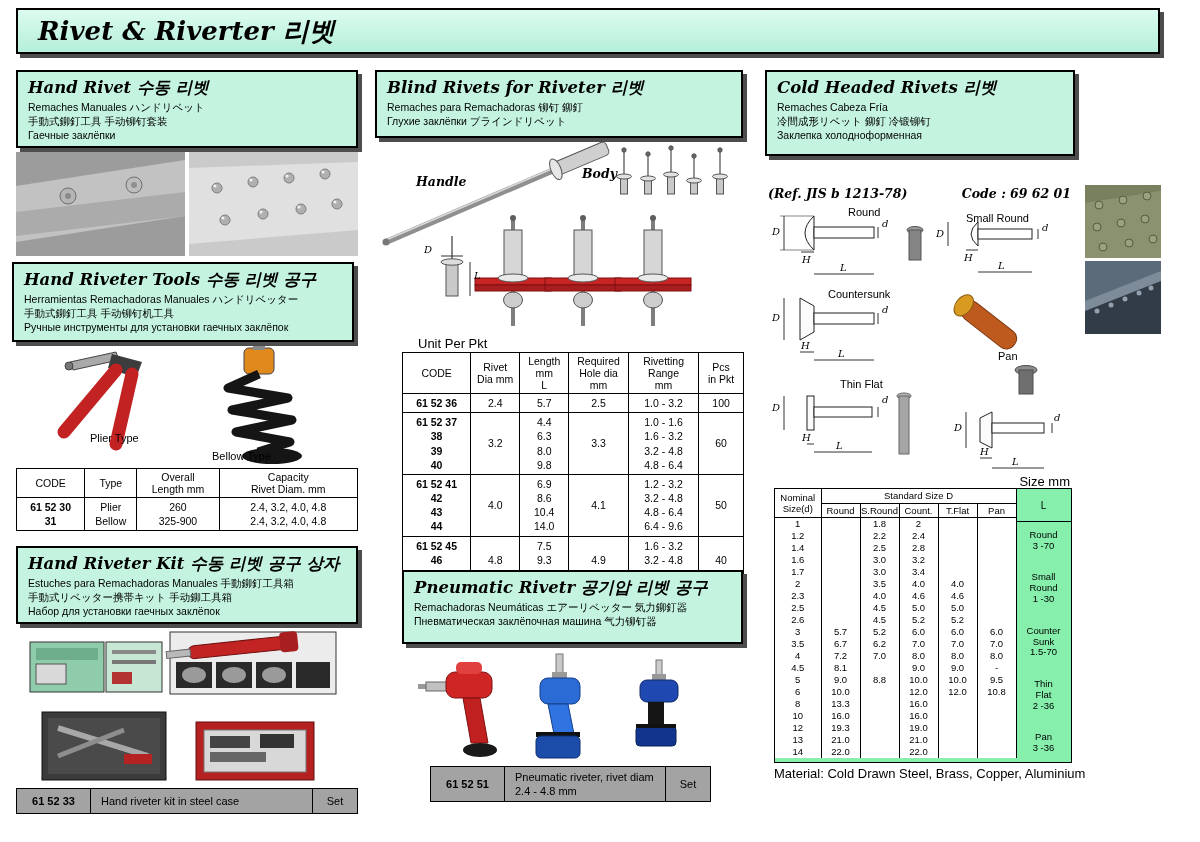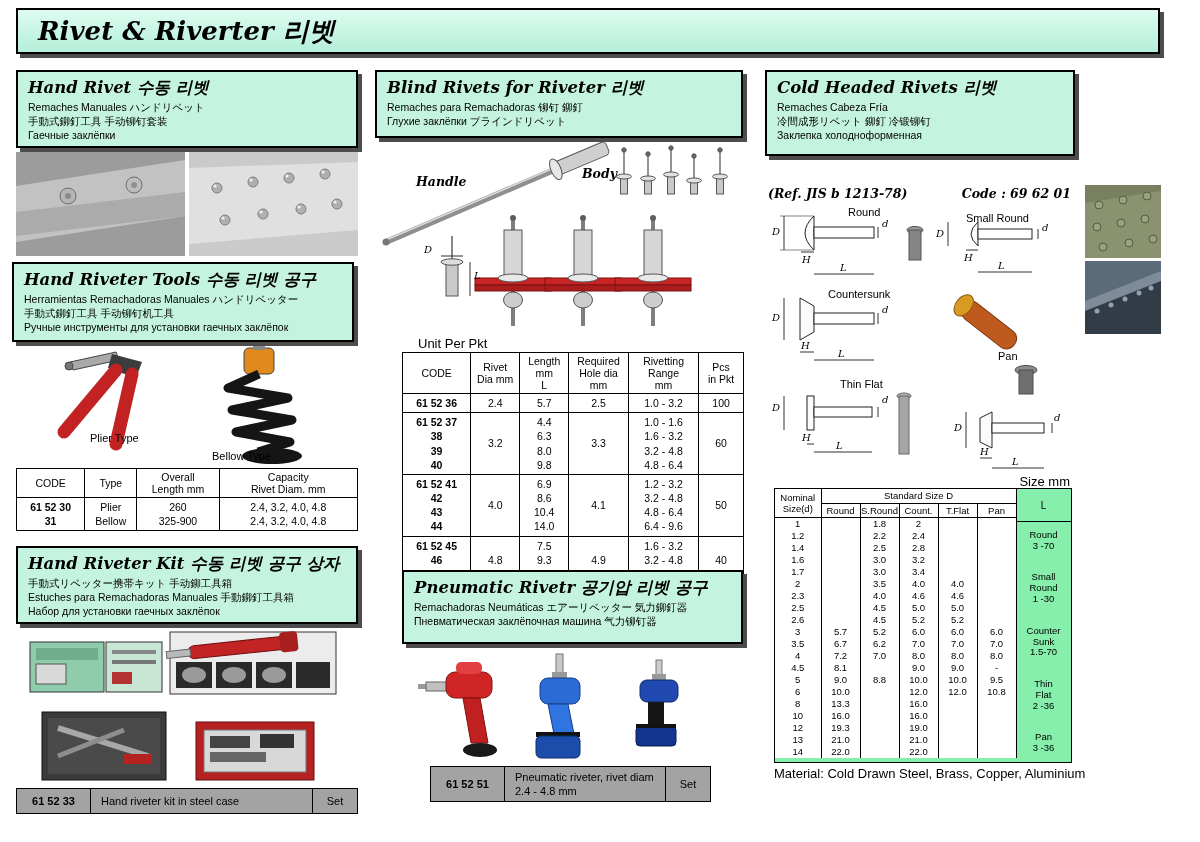--- a/index.html
+++ b/index.html
@@ -148,22 +148,22 @@
 325-900</td>
         <td data-name="table-cell">2.4, 3.2, 4.0, 4.8
 2.4, 3.2, 4.0, 4.8</td>
       </tr>
     </tbody>
 </table>
 
 <section class="abs secbox" style="left:16px;top:546px;width:342px;height:78px" data-name="hand-riveter-kit-header-box">
   <div class="sec-title" data-name="hand-riveter-kit-title">Hand Riveter Kit 수동 리벳 공구 상자</div>
   <div class="sec-lines" data-name="hand-riveter-kit-subtitles">
+      <div data-name="list-item">Estuches para Remachadoras Manuales  手動鉚釘工具箱</div>
       <div data-name="list-item">手動式リベッター携帯キット  手动鉚工具箱</div>
-      <div data-name="list-item">Estuches para Remachadoras Manuales  手動鉚釘工具箱</div>
       <div data-name="list-item">Набор для установки гаечных заклёпок</div>
     </div>
 </section>
 
 <div class="abs" style="left:28px;top:628px;width:312px;height:158px" data-name="riveter-kit-illustration">
   <svg width="312" height="158" viewBox="0 0 312 158" data-name="riveter-kits-icon">
     <rect x="2" y="14" width="74" height="50" fill="#8fccab" stroke="#333"></rect>
     <rect x="78" y="14" width="56" height="50" fill="#c8e6d4" stroke="#333"></rect>
     <rect x="8" y="20" width="62" height="12" fill="#6fae8c"></rect>
     <rect x="8" y="36" width="30" height="20" fill="#d9d9d9" stroke="#555"></rect>

